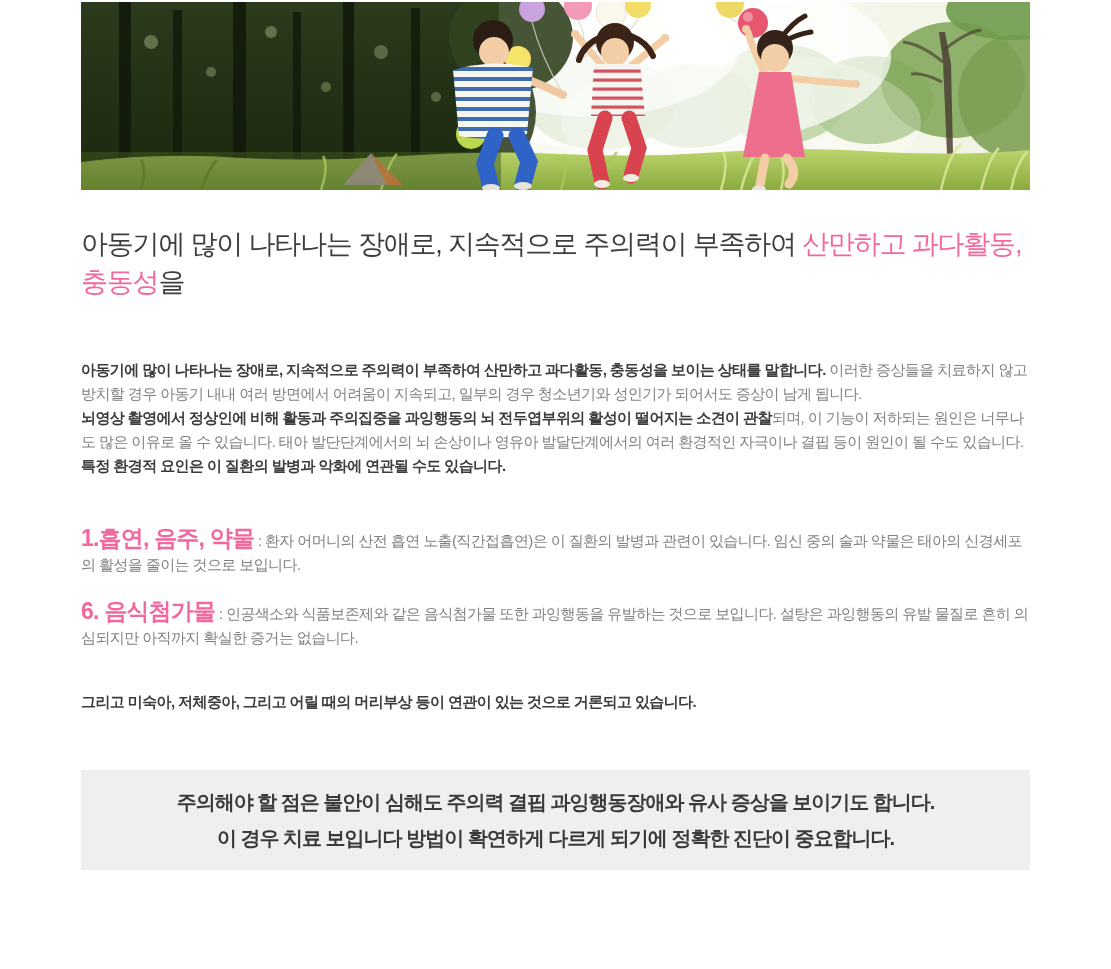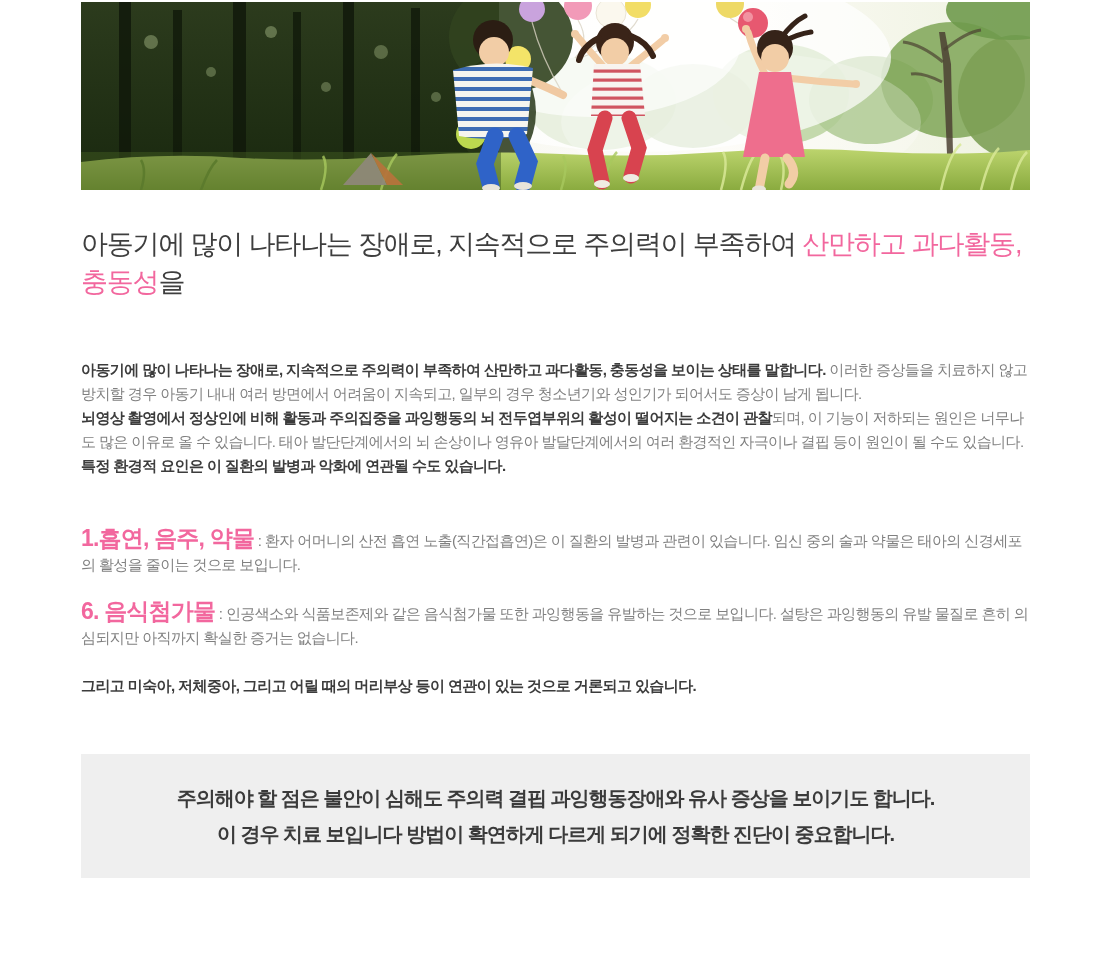--- a/index.html
+++ b/index.html
@@ -43,32 +43,32 @@
     letter-spacing:-0.6px;
   }
   .cause .cause-title{
     color:#f2679e;
     font-size:23px;
     font-weight:700;
     letter-spacing:-0.8px;
   }
   .cause .sep{color:#808080;}
   .additional{
-    margin:24px 0 0 0;
+    margin:40px 0 0 0;
     font-size:15px;
     line-height:24px;
     color:#3c3c3c;
     font-weight:700;
     letter-spacing:-0.6px;
   }
   
   .notice{
     margin-top:56px;
     background:#efefef;
-    padding:26px 10px;
+    padding:14px 10px;
     text-align:center;
   }
   .notice p{
     margin:0;
     font-size:20px;
     line-height:36px;
     font-weight:700;
     color:#3a3a3a;
     letter-spacing:-1px;
   }

